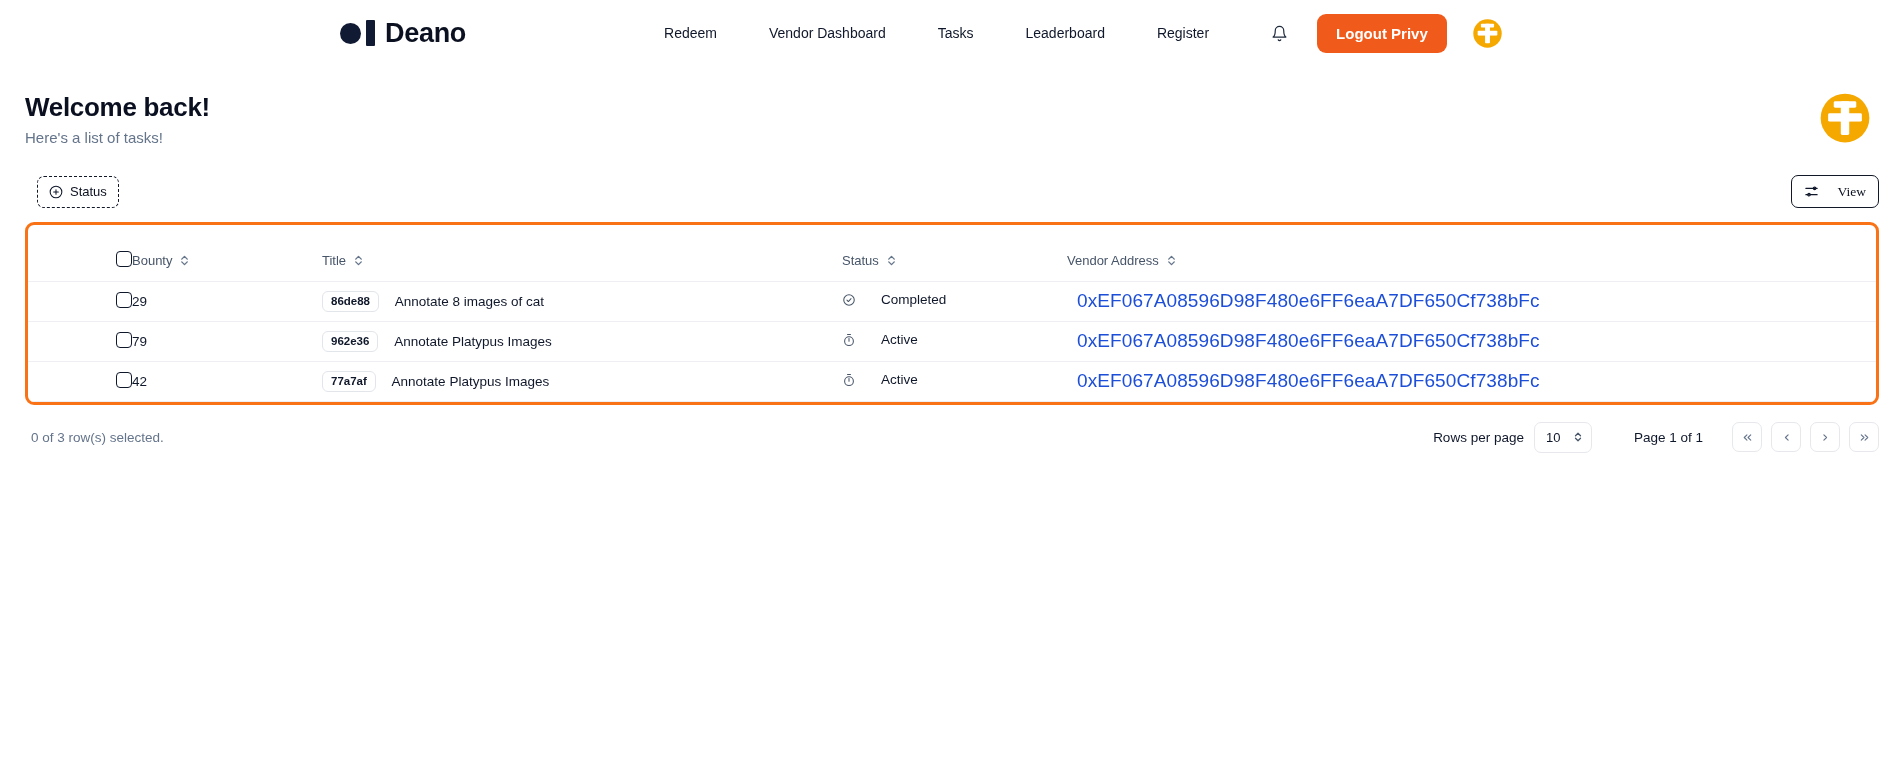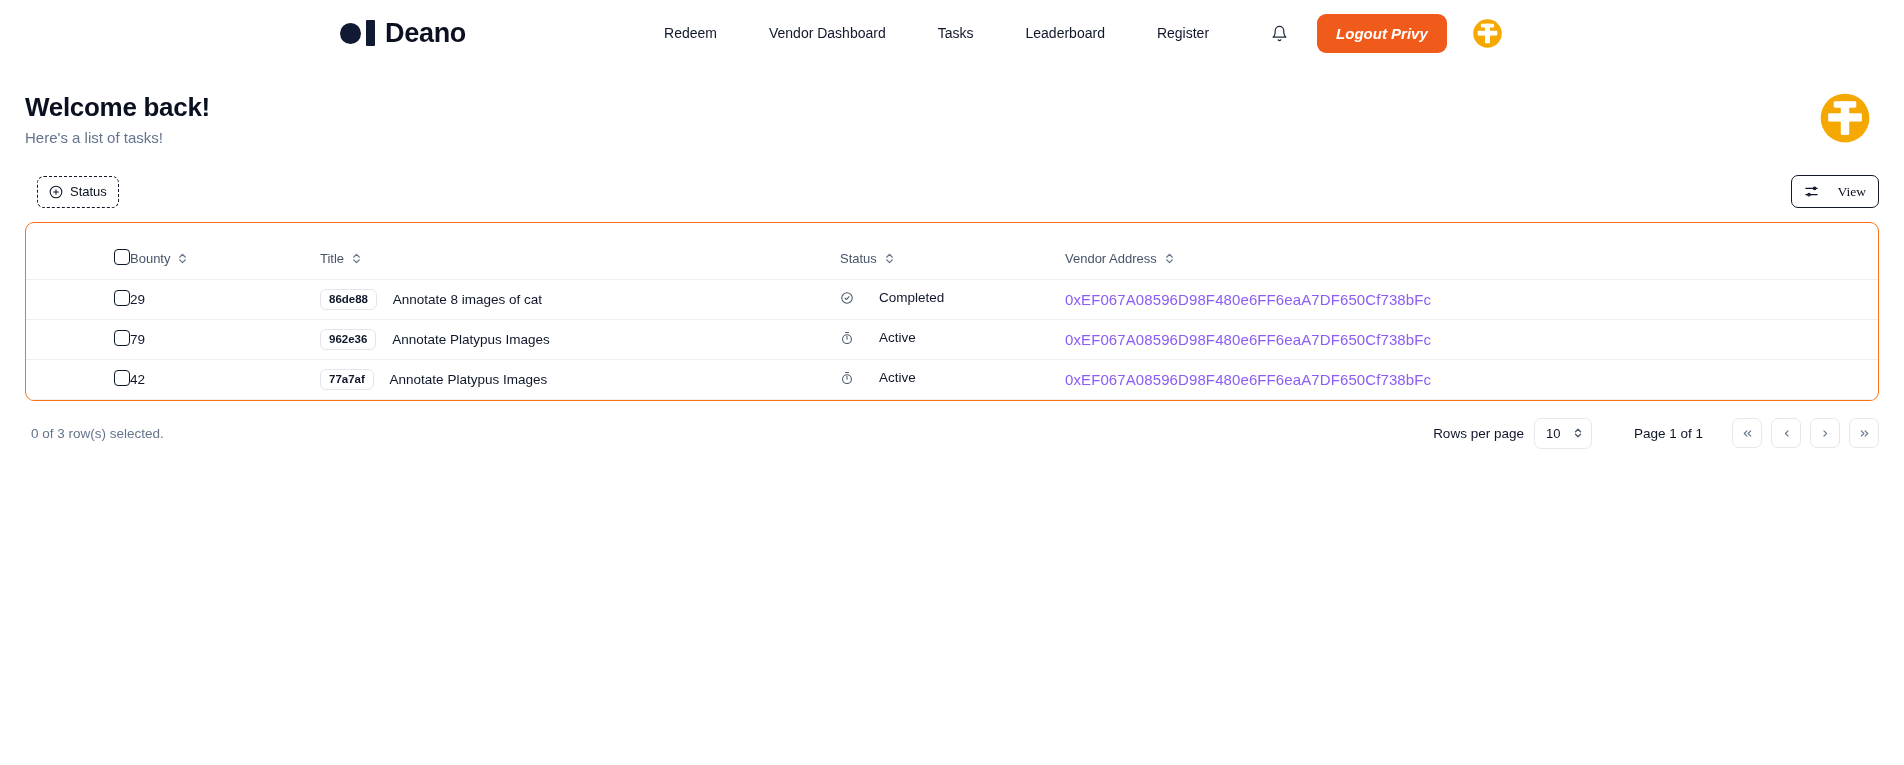--- a/index.html
+++ b/index.html
@@ -64,21 +64,20 @@
     background: #f05a1a;
     color: #ffffff;
     font-size: 15px;
     font-weight: bold;
     border: none;
     border-radius: 9px;
     padding: 11px 19px;
     margin-left: 18px;
     cursor: pointer;
     font-family: "Liberation Sans", sans-serif;
-    font-style: italic;
   }
   .nav-logo { margin-left: 23px; display:flex; align-items:center; }
 
   
   .page-head {
     margin: 26px 0 0 25px;
     position: relative;
   }
   .page-title {
     font-size: 26px;
@@ -141,21 +140,21 @@
     padding: 0 12px;
     font-size: 13.5px;
     color: #0b1120;
     cursor: pointer;
     font-family: Liberation Serif, serif;
   }
 
   
   .table-card {
     margin: 14px 25px 0 25px;
-    border: 1px solid #f97316;
+    border: 3px solid #f97316;
     border-radius: 9px;
     background: #fff;
     overflow: hidden;
   }
   table { width: 100%; border-collapse: collapse; }
   thead th {
     text-align: left;
     font-size: 13px;
     font-weight: normal;
     color: #475569;
@@ -202,21 +201,21 @@
     height: 21px;
     padding: 0 8px;
     font-size: 11.5px;
     color: #0f172a;
     font-weight: bold;
     margin-right: 12px;
     vertical-align: middle;
   }
   .title-text { font-size: 13.5px; color: #0f172a; vertical-align: middle; }
   .status-cell { display: inline-flex; align-items: center; gap: 25px; color: #0f172a; }
-  .vendor-text { font-size: 15px; color: #8b5cf6; letter-spacing: 0.1px; }
+  .vendor-text { font-size: 19px; color: #1d4ed8; letter-spacing: 0.1px; margin-left: 10px; }
 
   
   .footer {
     display: flex;
     align-items: center;
     margin: 17px 25px 0 31px;
   }
   .rows-selected { font-size: 13.5px; color: #64748b; }
   .foot-right { margin-left: auto; display: flex; align-items: center; }
   .rows-label { font-size: 13.5px; color: #0f172a; margin-right: 10px; }

